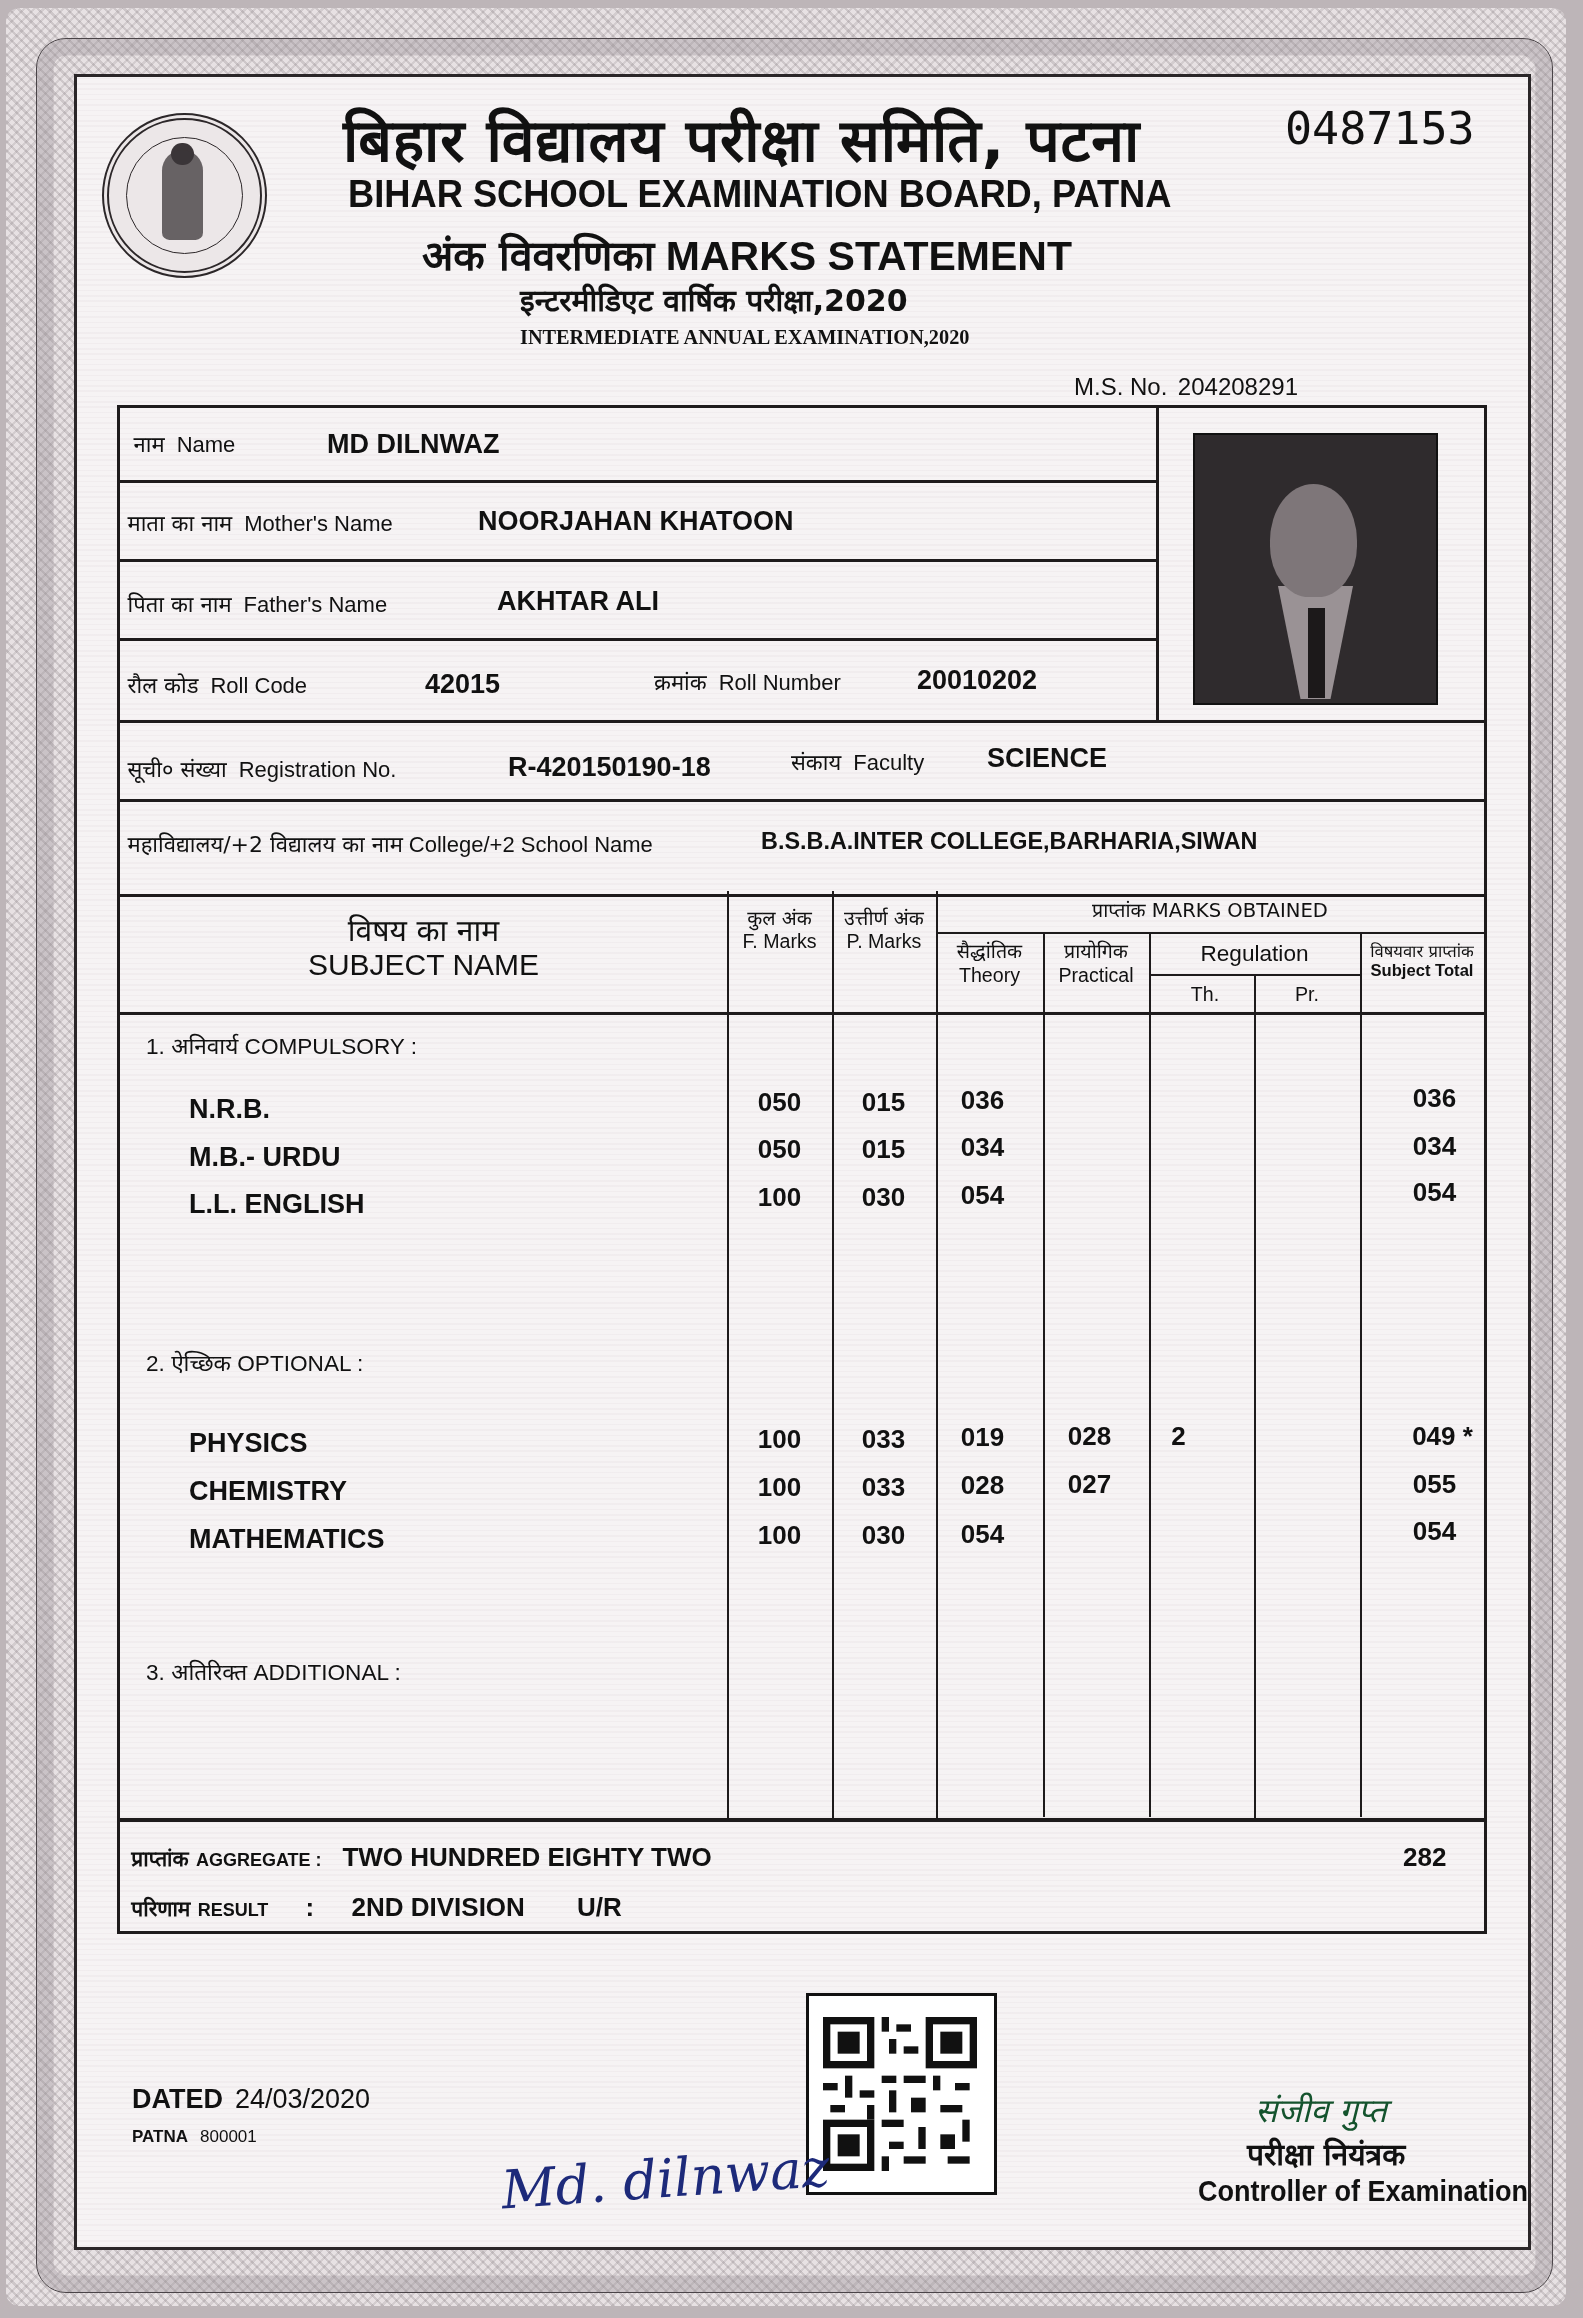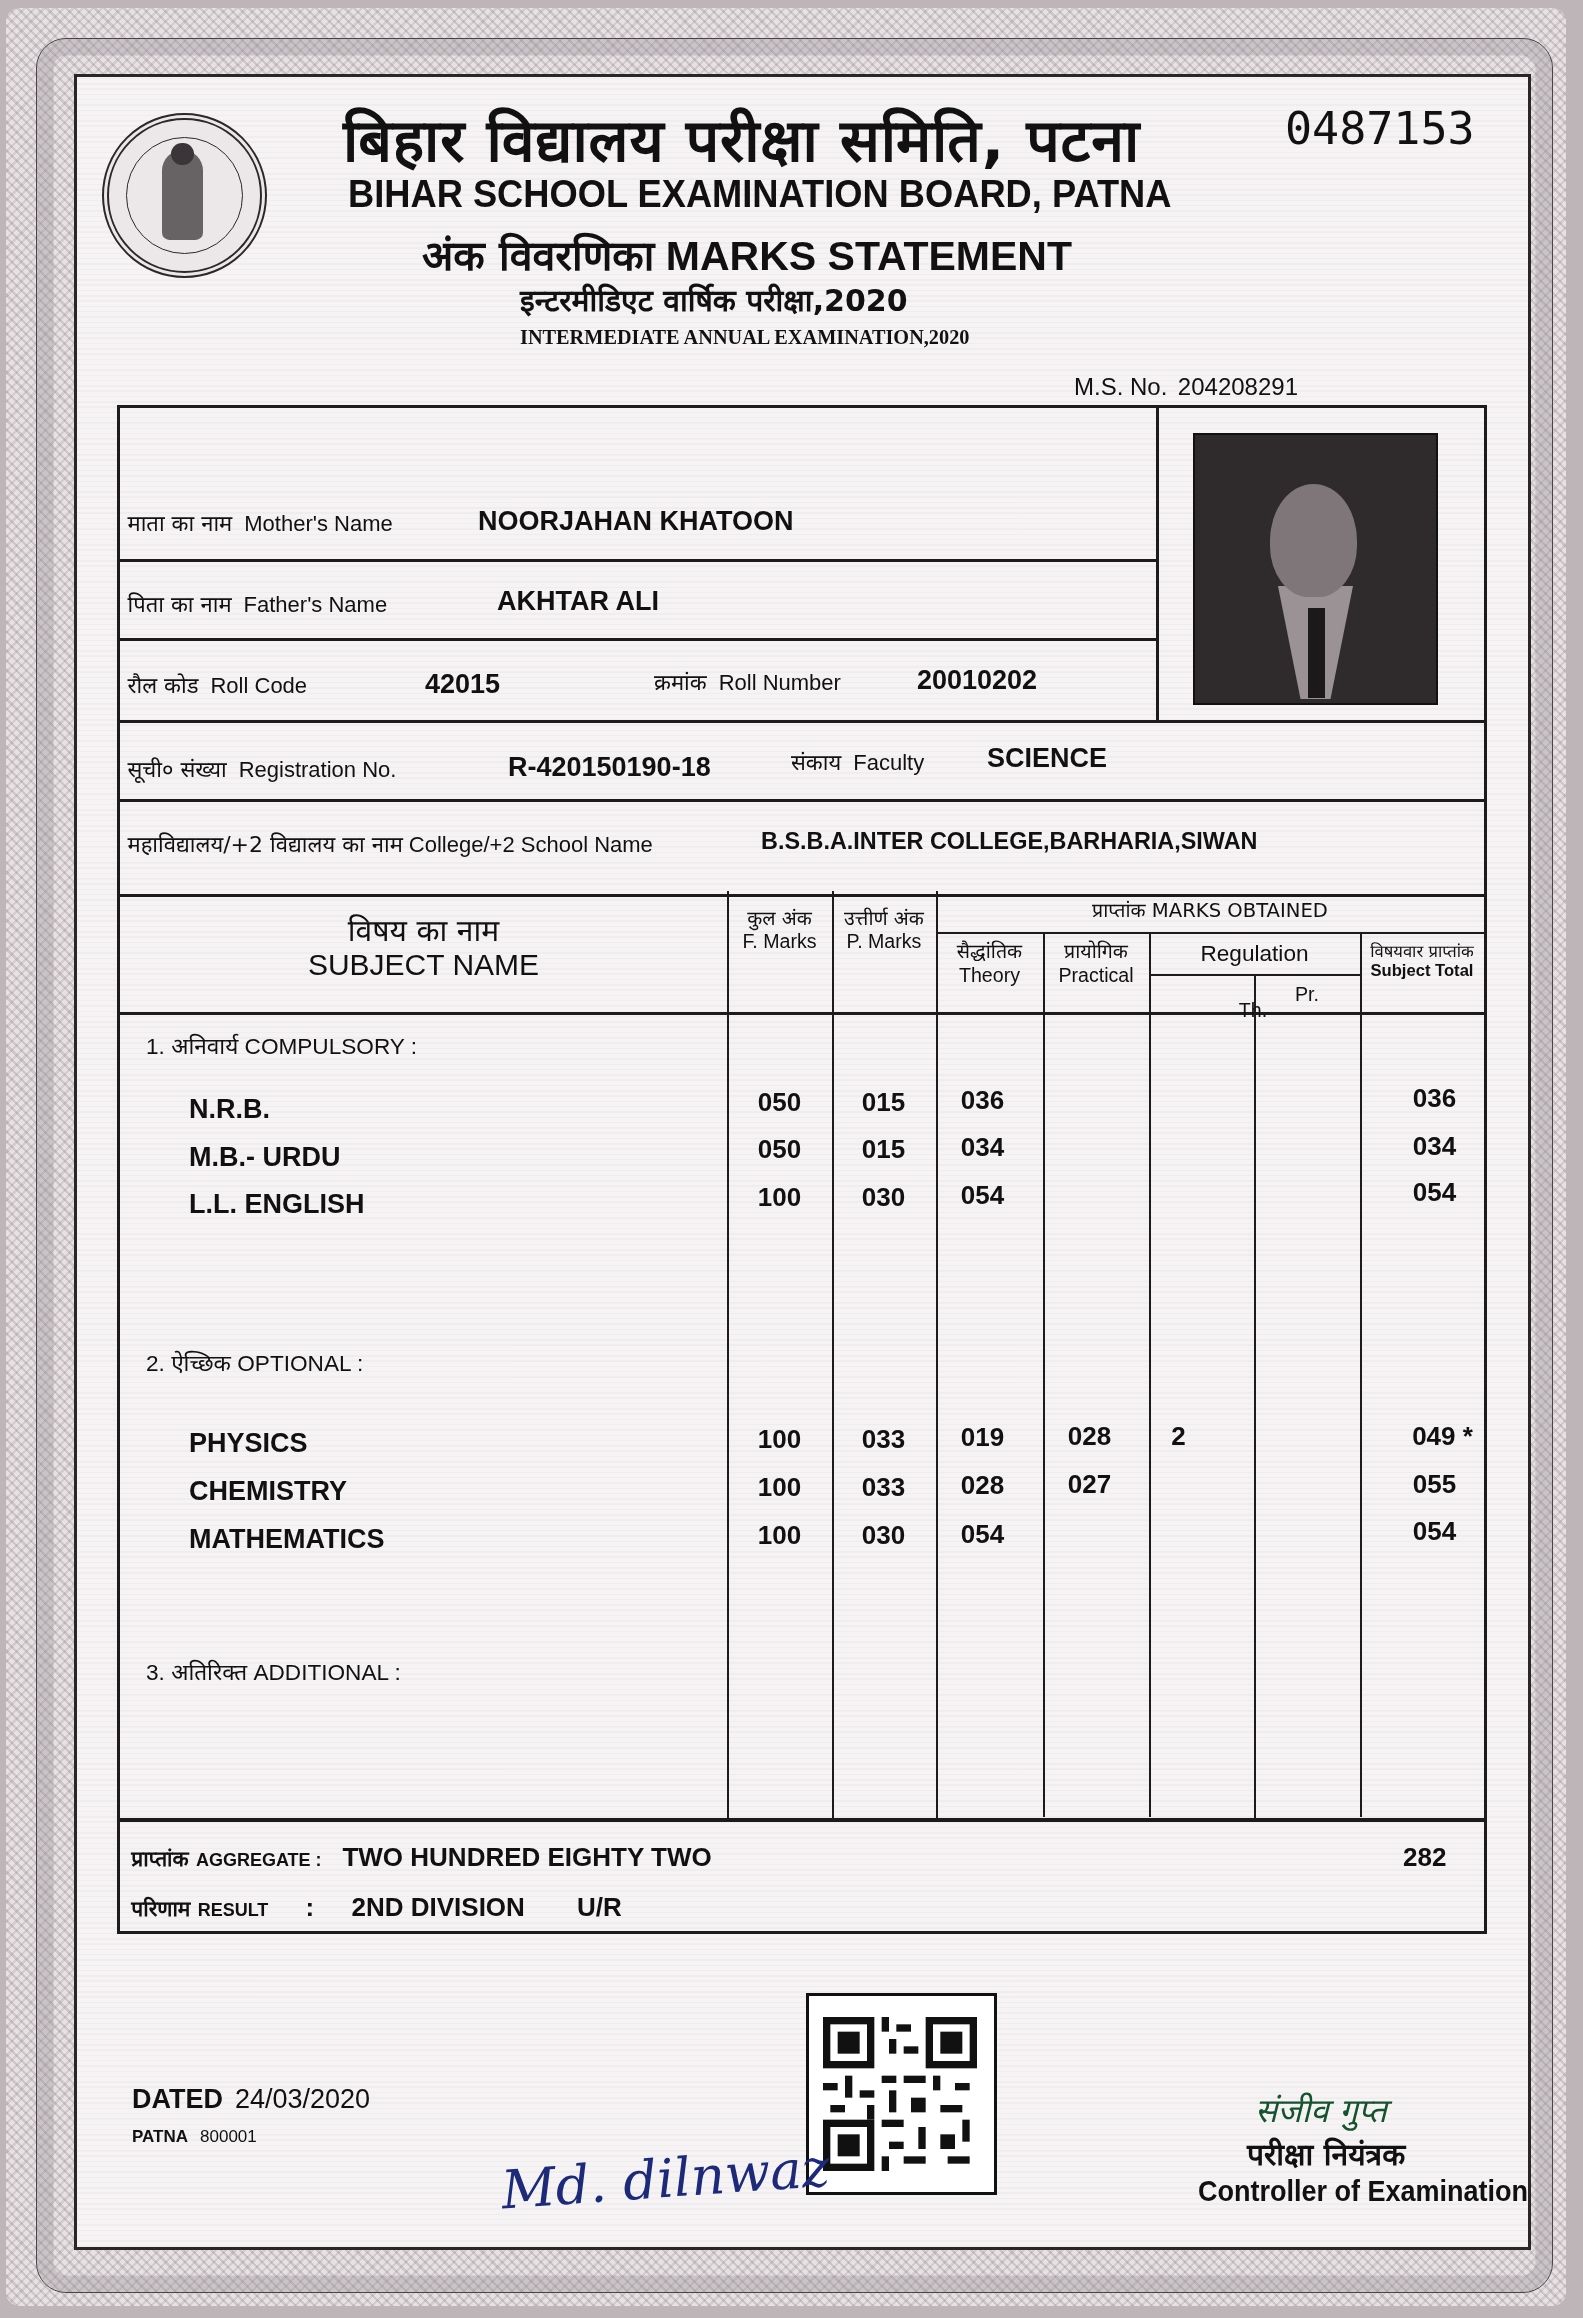--- a/index.html
+++ b/index.html
@@ -99,20 +99,24 @@
   <span class="hi">अंक विवरणिका</span>
   <span>MARKS STATEMENT</span>
 </div>
 <div class="abs exam-hi">इन्टरमीडिएट वार्षिक परीक्षा,2020</div>
 <div class="abs exam-en">INTERMEDIATE ANNUAL EXAMINATION,2020</div>
 <div class="abs msno">
   <span>M.S. No.</span><b>204208291</b>
 </div>
 
 <div class="abs info">
+  <div class="row" style="top:0;width:1036px;height:75px;">
+    <span class="abs lbl" style="left:13.6px;top:19.6px;"><span class="hi">नाम</span><span>Name</span></span>
+    <span class="abs val" style="left:207px;top:21px;">MD DILNWAZ</span>
+  </div>
   <div class="row" style="top:75px;width:1036px;height:79px;">
     <span class="abs lbl" style="left:7.5px;top:24px;"><span class="hi">माता का नाम</span><span>Mother's Name</span></span>
     <span class="abs val" style="left:358px;top:22.6px;">NOORJAHAN KHATOON</span>
   </div>
   <div class="row" style="top:154px;width:1036px;height:79px;">
     <span class="abs lbl" style="left:7.5px;top:26px;"><span class="hi">पिता का नाम</span><span>Father's Name</span></span>
     <span class="abs val" style="left:358px;top:24px;margin-left:19px;">AKHTAR ALI</span>
   </div>
   <div class="row" style="top:234px;width:1036px;height:81px;">
     <span class="abs lbl" style="left:7.5px;top:27px;"><span class="hi">रौल कोड</span><span>Roll Code</span></span>
@@ -163,21 +167,21 @@
     <span class="hi">उत्तीर्ण अंक</span><span>P. Marks</span>
   </div>
   <div class="hdr" style="left:816px;top:9px;width:548px;font-family:'DejaVu Sans',sans-serif;">प्राप्तांक MARKS OBTAINED</div>
   <div class="hdr" style="left:816px;top:50px;width:107px;">
     <span class="hi">सैद्धांतिक</span><span>Theory</span>
   </div>
   <div class="hdr" style="left:923px;top:50px;width:106px;">
     <span class="hi">प्रायोगिक</span><span>Practical</span>
   </div>
   <div class="hdr" style="left:1029px;top:50px;width:211px;font-size:22.6px;">Regulation</div>
-  <div class="hdr" style="left:1029px;top:108px;width:112px;padding-left:48px;">Th.</div>
+  <div class="hdr" style="left:1029px;top:92px;width:112px;">Th.</div>
   <div class="hdr" style="left:1134px;top:92px;width:106px;">Pr.</div>
   <div class="hdr" style="left:1240px;top:51px;width:124px;font-size:16.6px;">
     <span class="hi" style="font-size:16.6px;">विषयवार प्राप्तांक</span><b>Subject Total</b>
   </div>
 
   <div class="sec" style="top:139px;">
     <span>1.</span> <span class="hi">अनिवार्य</span> <span>COMPULSORY :</span>
   </div>
   <div>
     <span class="subj" style="top:203px;">N.R.B.</span>

